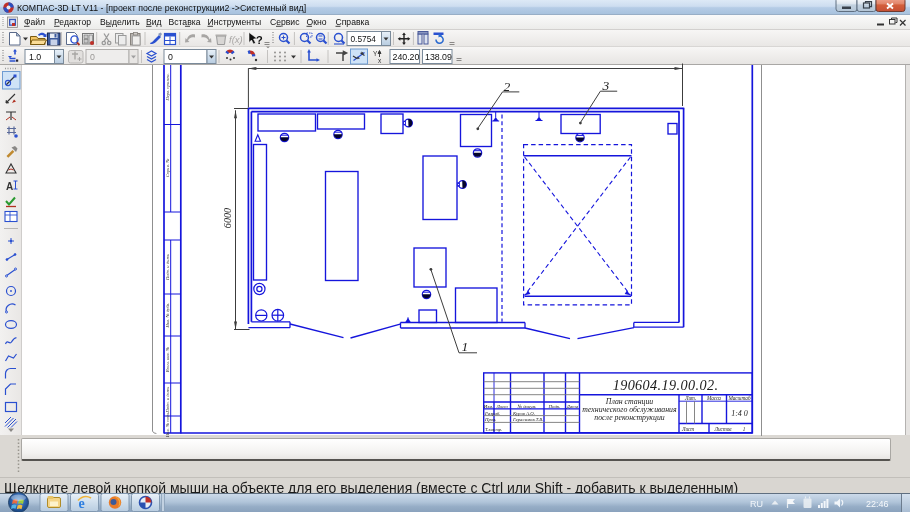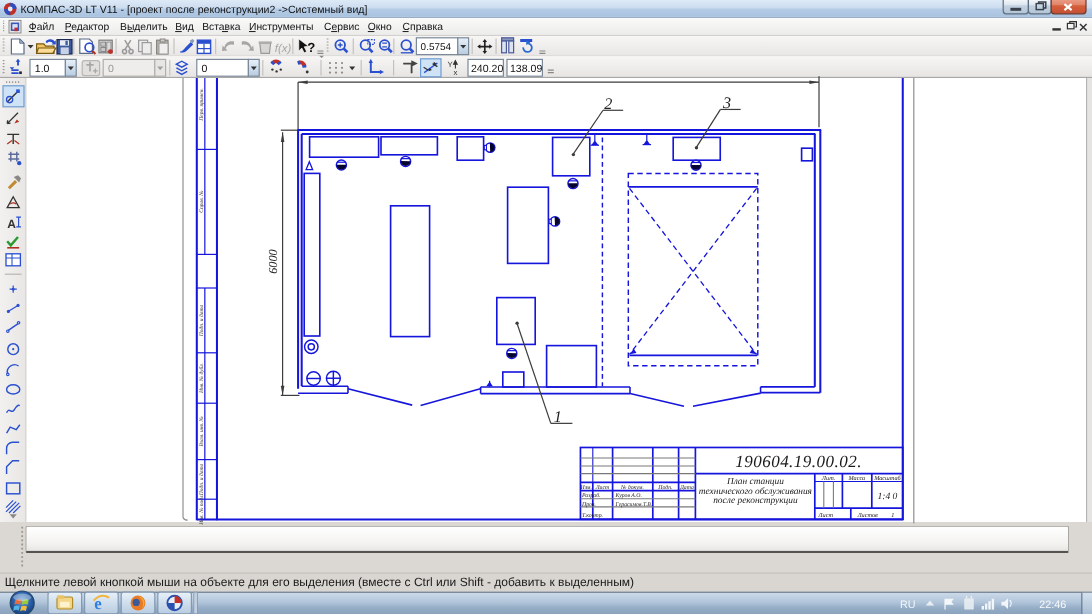--- a/index.html
+++ b/index.html
@@ -16,21 +16,21 @@
     background:linear-gradient(180deg,#f7f6f5,#e7e5e3);border-bottom:1px solid #a9a7a5;box-sizing:border-box;}
   #lefttb{left:0;top:65px;width:22px;height:370px;
     background:linear-gradient(90deg,#f2f1f0,#e9e7e5);border-right:1px solid #cfcdcb;box-sizing:border-box;}
   #canvas{left:22px;top:65px;width:884px;height:370px;background:#ffffff;}
   #rightedge{left:906px;top:65px;width:4px;height:370px;background:#e6e4e2;}
   #propbar{left:0;top:435px;width:910px;height:42px;background:#dbd8d3;}
   #propfield{left:21px;top:438px;width:870px;height:23px;border-radius:2px;
     background:linear-gradient(180deg,#ffffff,#f3f2f0 70%,#e8e6e3);
     border:1px solid #a9a7a3;border-bottom:2px solid #55534f;box-sizing:border-box;}
   #statusbar{left:0;top:477px;width:910px;height:16px;background:#d9d6d1;border-top:1px solid #c2bfba;box-sizing:border-box;}
-  #statustext{left:4px;top:480px;width:900px;font-size:10px;color:#1a1a1a;letter-spacing:0px;}
+  #statustext{left:4px;top:480px;width:900px;font-size:14px;color:#1a1a1a;letter-spacing:0px;}
   #taskbar{left:0;top:493px;width:910px;height:19px;
     background:linear-gradient(180deg,#ccdaea 0%,#b0c4d9 45%,#96adc6 70%,#8aa2bd 100%);
     border-top:1px solid #5f6f80;box-sizing:border-box;}
   #showdesk{left:901px;top:494px;width:9px;height:18px;background:linear-gradient(180deg,#d6e2ef,#a9bdd3);border-left:1px solid #6c7c8e;box-sizing:border-box;}
 </style>
 </head>
 <body>
 <div id="page">
   <div class="abs" id="titlebar"></div>
   <div class="abs" id="menubar"></div>

